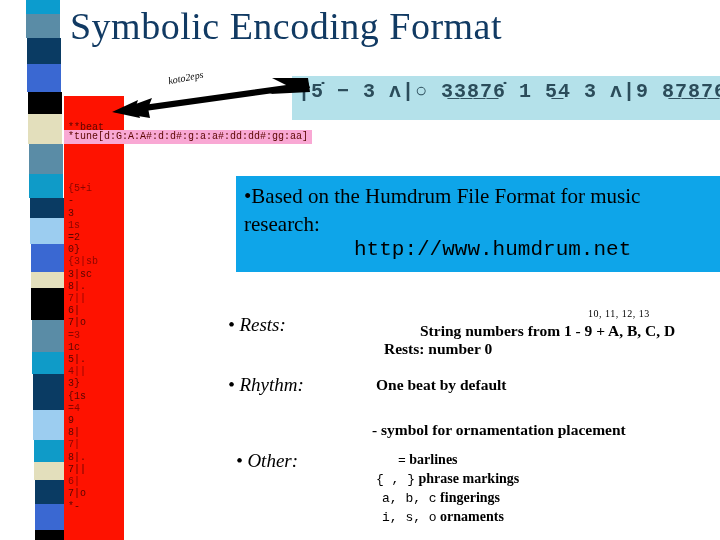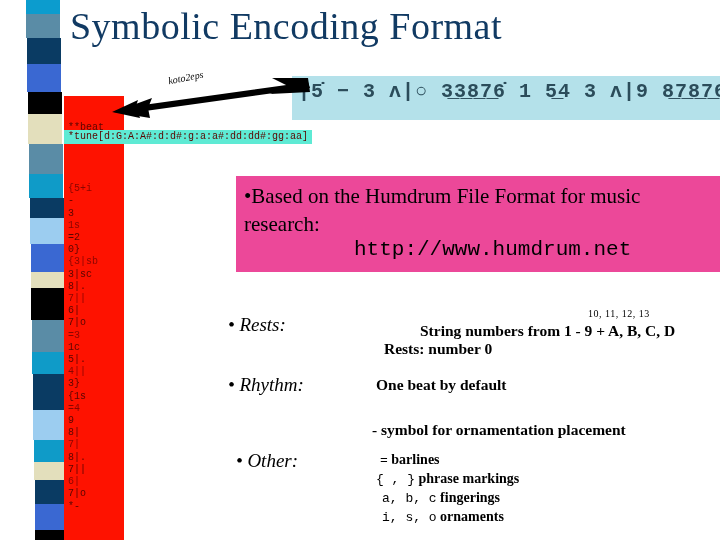--- a/index.html
+++ b/index.html
@@ -33,21 +33,21 @@
     font-family:"Liberation Mono","DejaVu Sans Mono",monospace;
     font-size:10px;line-height:12.2px;
     color:#c10a00;
     white-space:pre;
     z-index:4;
   }
   #code-block .c-strong{color:#5a0600;}
   #code-block .c-mid{color:#8a0600;}
   #code-wide{
     position:absolute;left:64px;top:130px;
-    background:#5eead4;
+    background:#f9a8d4;
     font-family:"Liberation Mono","DejaVu Sans Mono",monospace;
     font-size:10px;line-height:12.2px;
     color:#5a0600;
     white-space:pre;
     padding:1px 4px 1px 4px;
     z-index:5;
   }
 
   
   #arrow-group{position:absolute;left:112px;top:72px;width:200px;height:46px;z-index:6;}
@@ -69,21 +69,21 @@
   #notation-line{
     position:absolute;left:6px;top:4px;
     font-family:"Liberation Mono","DejaVu Sans Mono",monospace;
     font-size:20px;font-weight:bold;letter-spacing:1px;
     color:#2b4c5a;white-space:nowrap;
   }
 
   
   #humdrum-box{
     position:absolute;left:236px;top:176px;width:484px;height:96px;
-    background:#ec4899;
+    background:#0ea5e9;
     z-index:3;
   }
   #humdrum-box .line1{
     position:absolute;left:8px;top:6px;width:470px;
     font-size:21px;line-height:28px;color:#000;
     font-family:"Liberation Serif",serif;
   }
   #humdrum-url{
     position:absolute;left:118px;top:62px;
     font-family:"Liberation Mono","DejaVu Sans Mono",monospace;
@@ -119,21 +119,21 @@
 
   .sym-row{
     position:absolute;
     font-family:"Liberation Serif",serif;font-size:14px;color:#000;white-space:nowrap;
   }
   .sym-row .glyph{
     font-family:"Liberation Mono","DejaVu Sans Mono",monospace;
     font-size:13px;
   }
   .sym-row .txt{font-weight:bold;}
-  #sym-barlines{left:380px;top:452px;}
+  #sym-barlines{left:398px;top:452px;}
   #sym-phrase{left:376px;top:471px;}
   #sym-fingerings{left:382px;top:490px;}
   #sym-ornaments{left:382px;top:509px;}
 </style>
 </head>
 <body>
 
 <div class="slide">
 
   <div id="sidebar">

